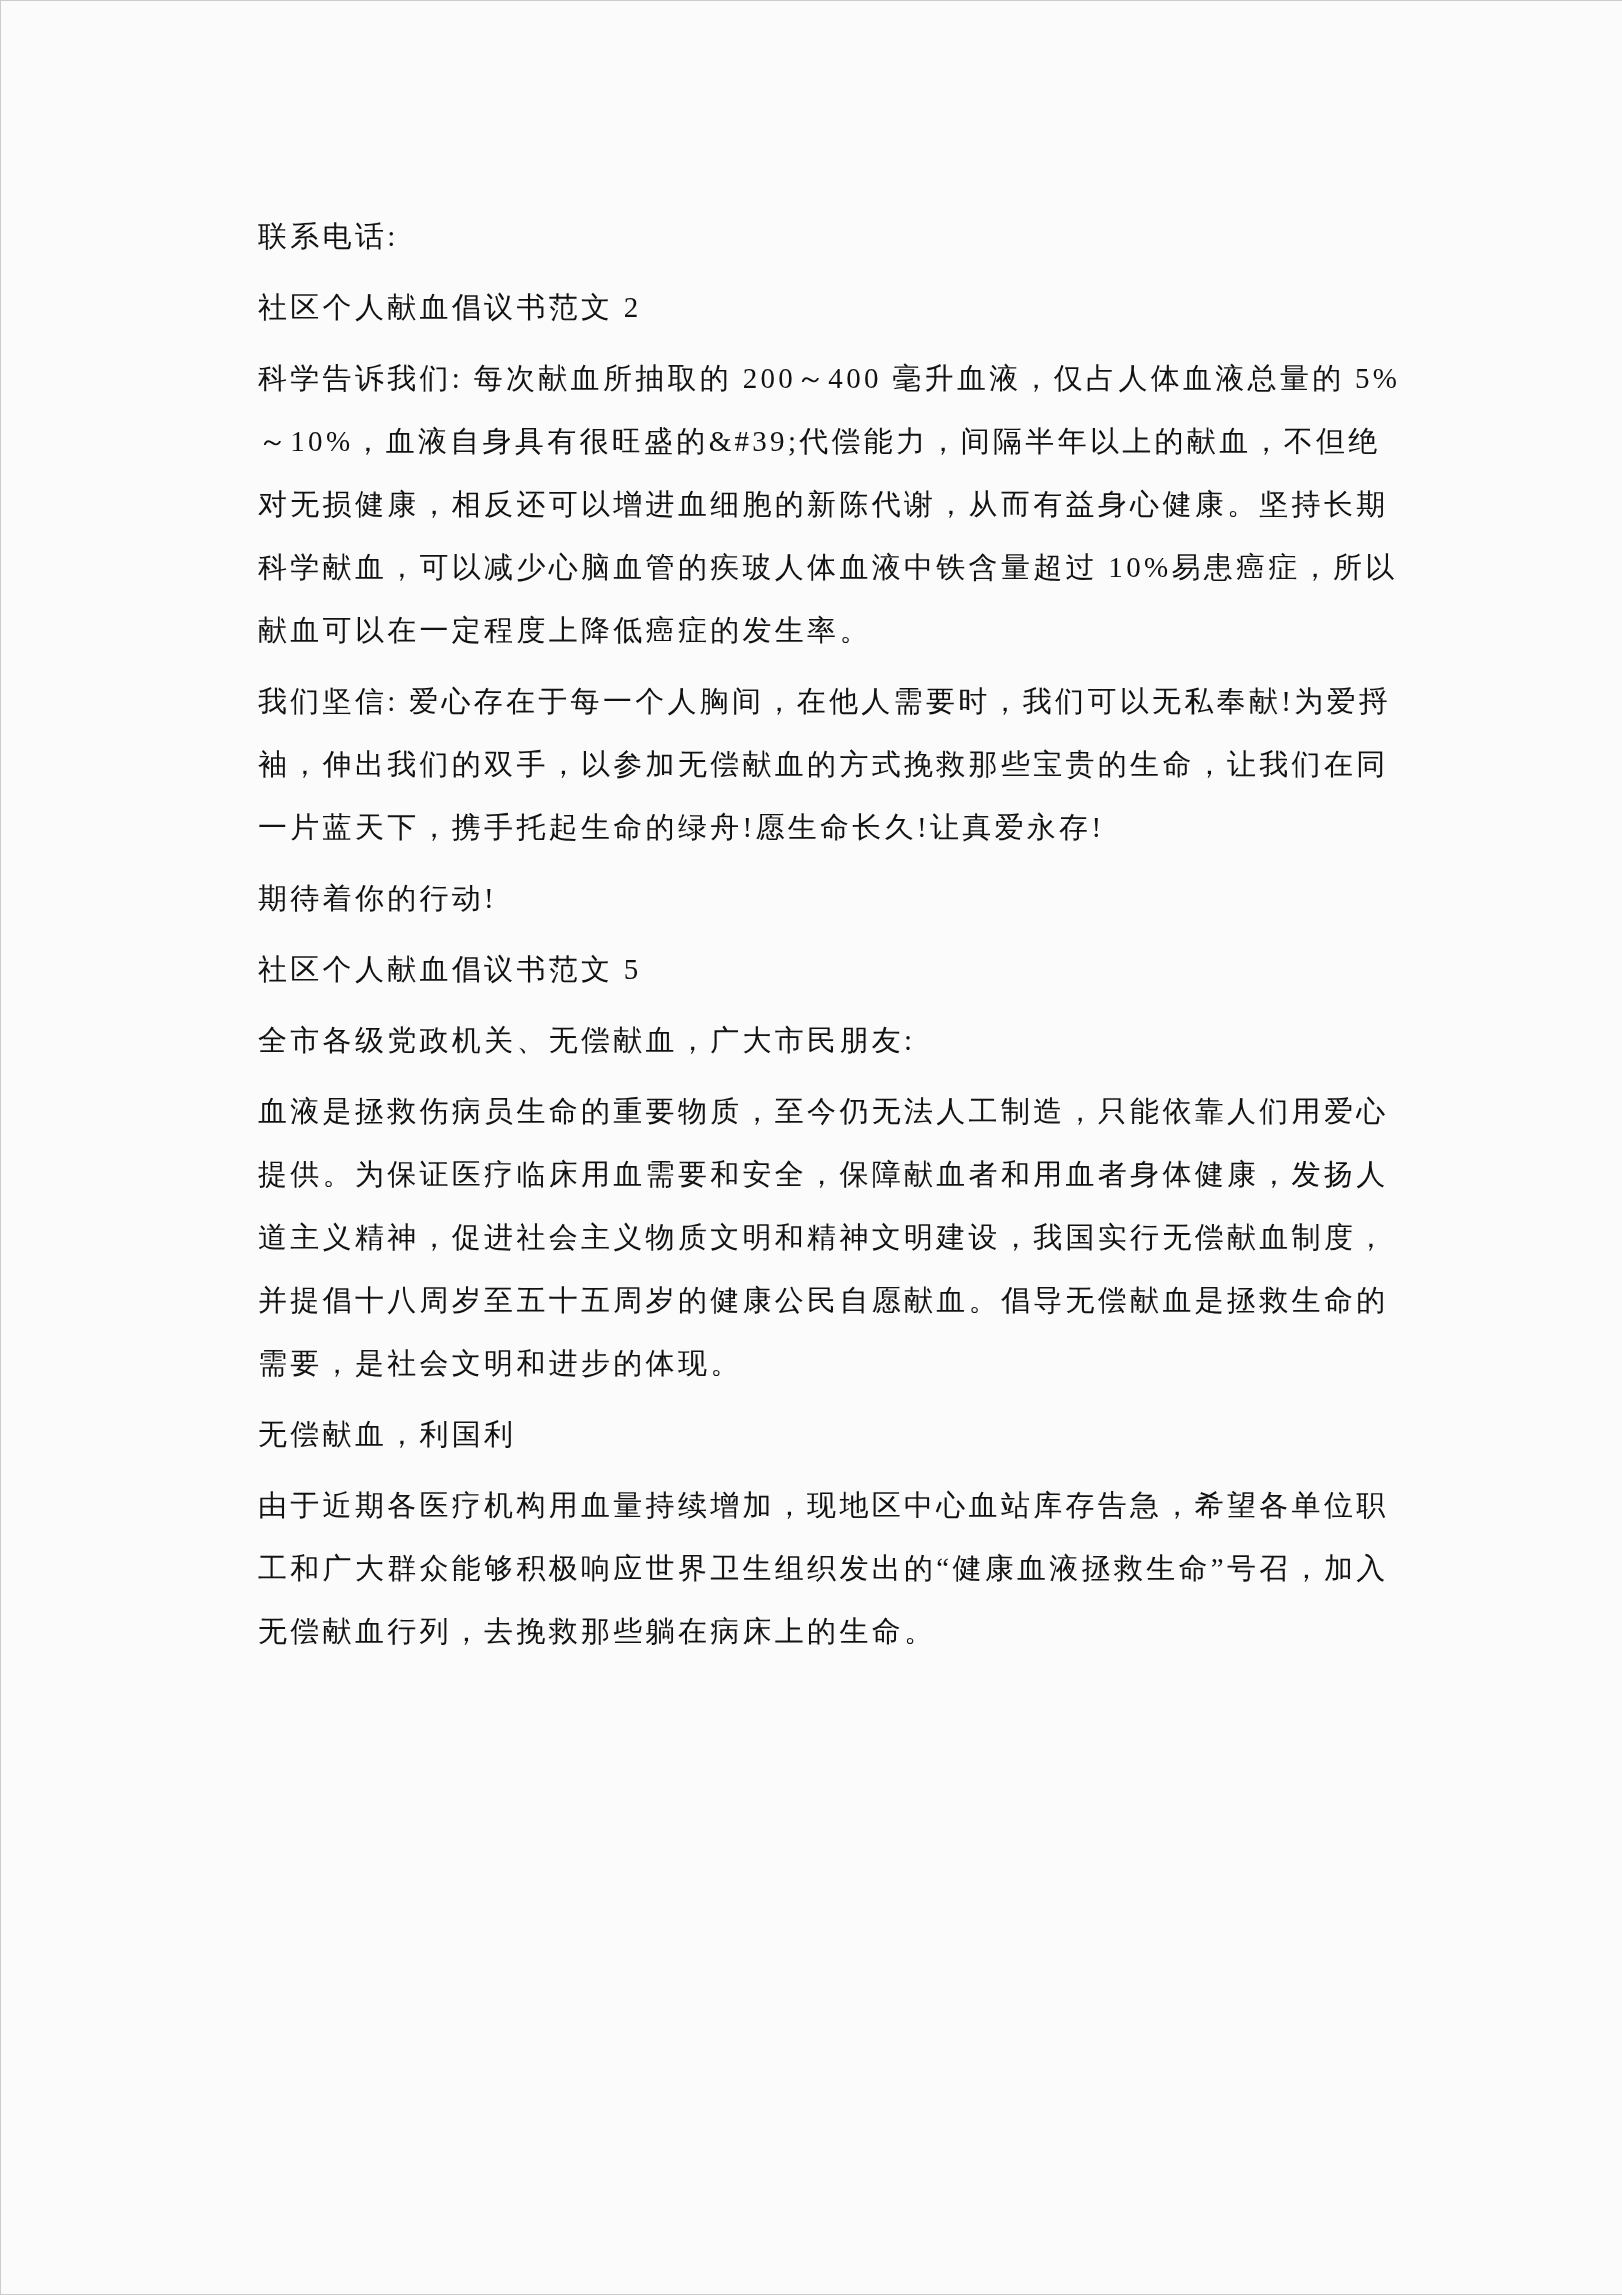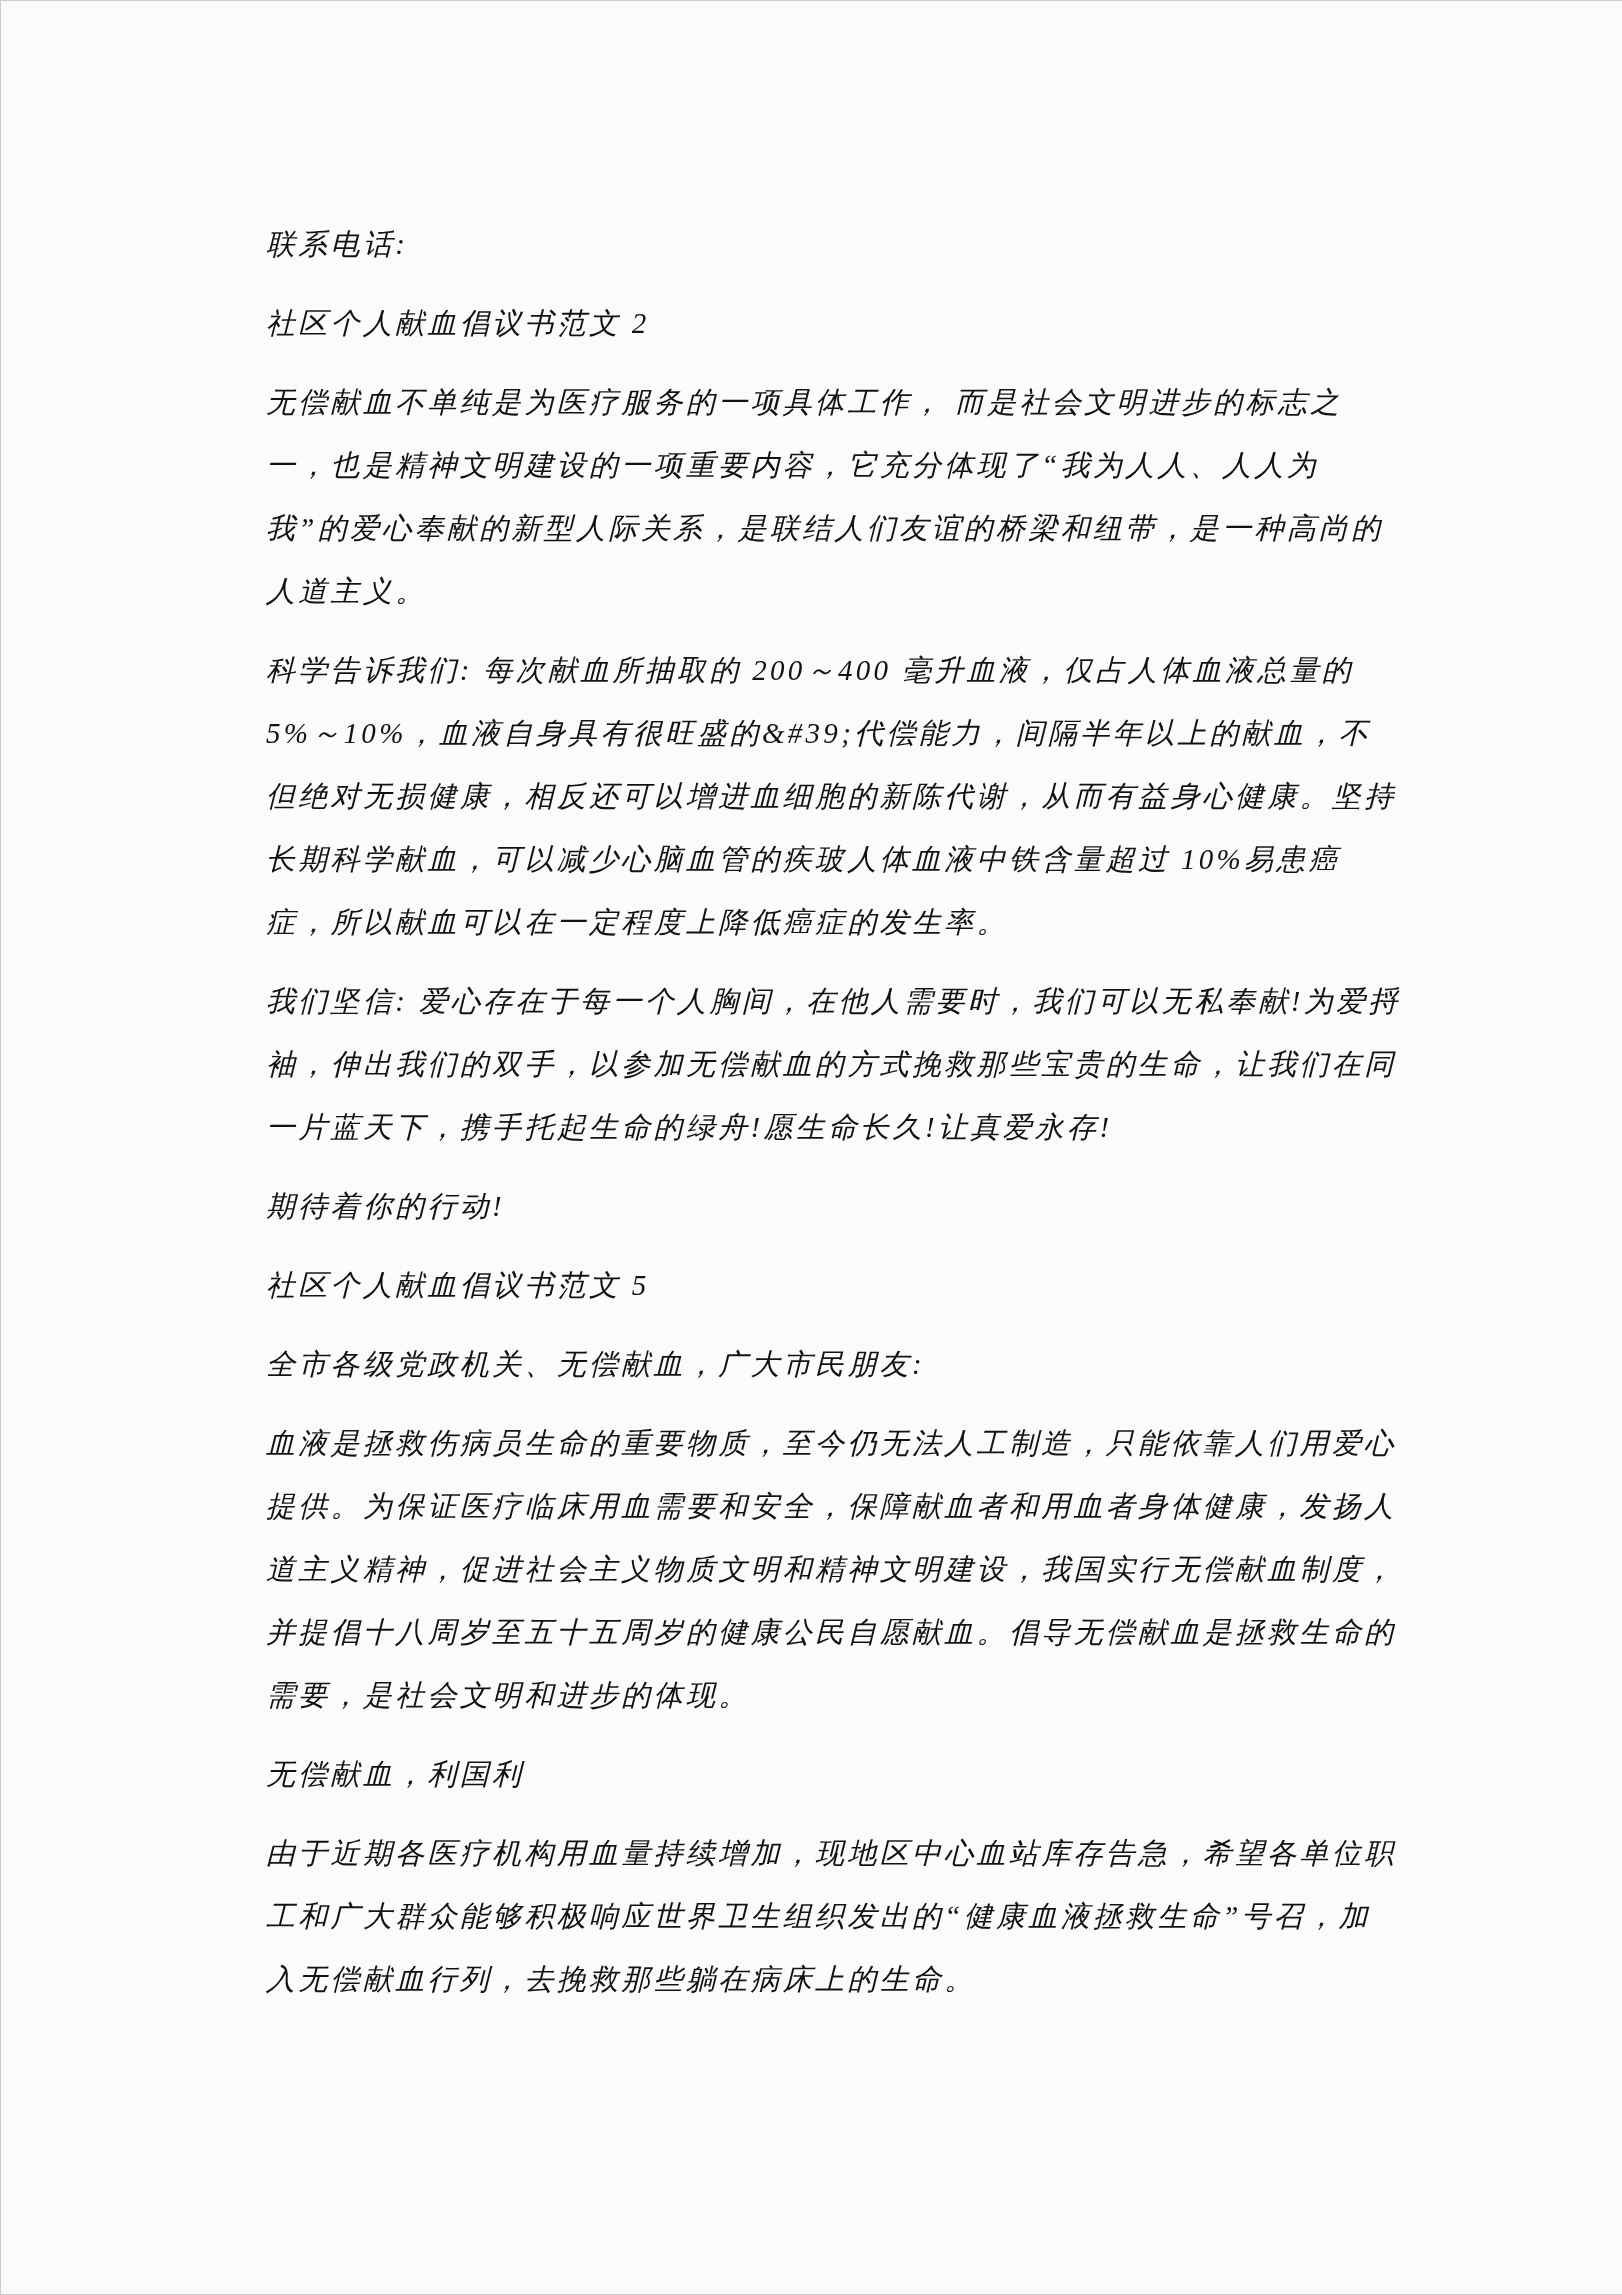--- a/index.html
+++ b/index.html
@@ -23,33 +23,31 @@
     top: 196px;
     width: 1168px;
     color: #121212;
     font-size: 29px;
     line-height: 63px;
     letter-spacing: 3.3px;
     text-align: left;
     word-break: normal;
   }
   .content p {
-    margin: 16px;
+    margin: 8px;
     padding: 0;
-    font-style: italic;
   }
 </style>
 </head>
 <body>
 
 <div class="page">
   <div class="content">
     <p>联系电话:</p>
     <p>社区个人献血倡议书范文 2</p>
-    <p>无偿献血不单纯是为医疗服务的一项具体工作， 而是社会文明进步的标志之一，也是精神文明建设的一项重要内容，它充分体现了“我为人人、人人为我”的爱心奉献的新型人际关系，是联结人们友谊的桥梁和纽带，是一种高尚的人道主义。</p>
     <p>科学告诉我们: 每次献血所抽取的 200～400 毫升血液，仅占人体血液总量的 5%～10%，血液自身具有很旺盛的&amp;#39;代偿能力，间隔半年以上的献血，不但绝对无损健康，相反还可以增进血细胞的新陈代谢，从而有益身心健康。坚持长期科学献血，可以减少心脑血管的疾玻人体血液中铁含量超过 10%易患癌症，所以献血可以在一定程度上降低癌症的发生率。</p>
     <p>我们坚信: 爱心存在于每一个人胸间，在他人需要时，我们可以无私奉献!为爱捋袖，伸出我们的双手，以参加无偿献血的方式挽救那些宝贵的生命，让我们在同一片蓝天下，携手托起生命的绿舟!愿生命长久!让真爱永存!</p>
     <p>期待着你的行动!</p>
     <p>社区个人献血倡议书范文 5</p>
     <p>全市各级党政机关、无偿献血，广大市民朋友:</p>
     <p>血液是拯救伤病员生命的重要物质，至今仍无法人工制造，只能依靠人们用爱心提供。为保证医疗临床用血需要和安全，保障献血者和用血者身体健康，发扬人道主义精神，促进社会主义物质文明和精神文明建设，我国实行无偿献血制度，并提倡十八周岁至五十五周岁的健康公民自愿献血。倡导无偿献血是拯救生命的需要，是社会文明和进步的体现。</p>
     <p>无偿献血，利国利</p>
     <p>由于近期各医疗机构用血量持续增加，现地区中心血站库存告急，希望各单位职工和广大群众能够积极响应世界卫生组织发出的“健康血液拯救生命”号召，加入无偿献血行列，去挽救那些躺在病床上的生命。</p>
   </div>
 </div>

